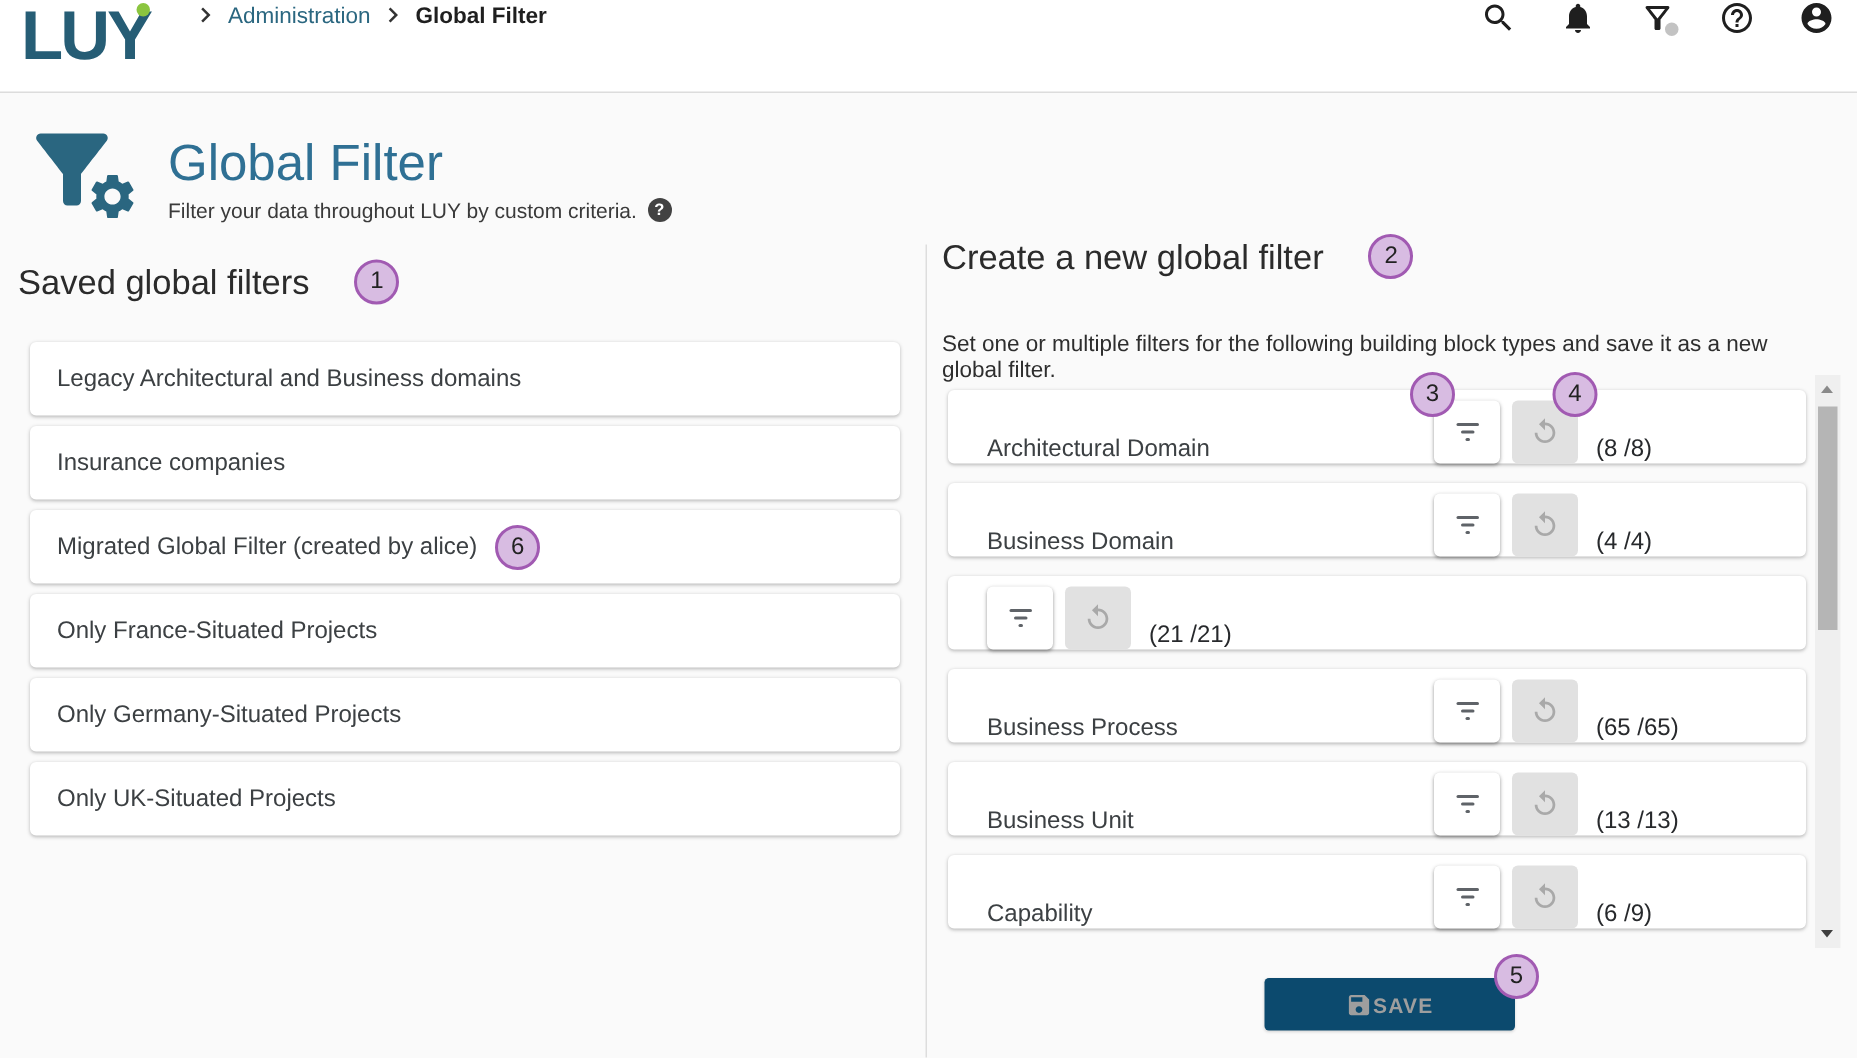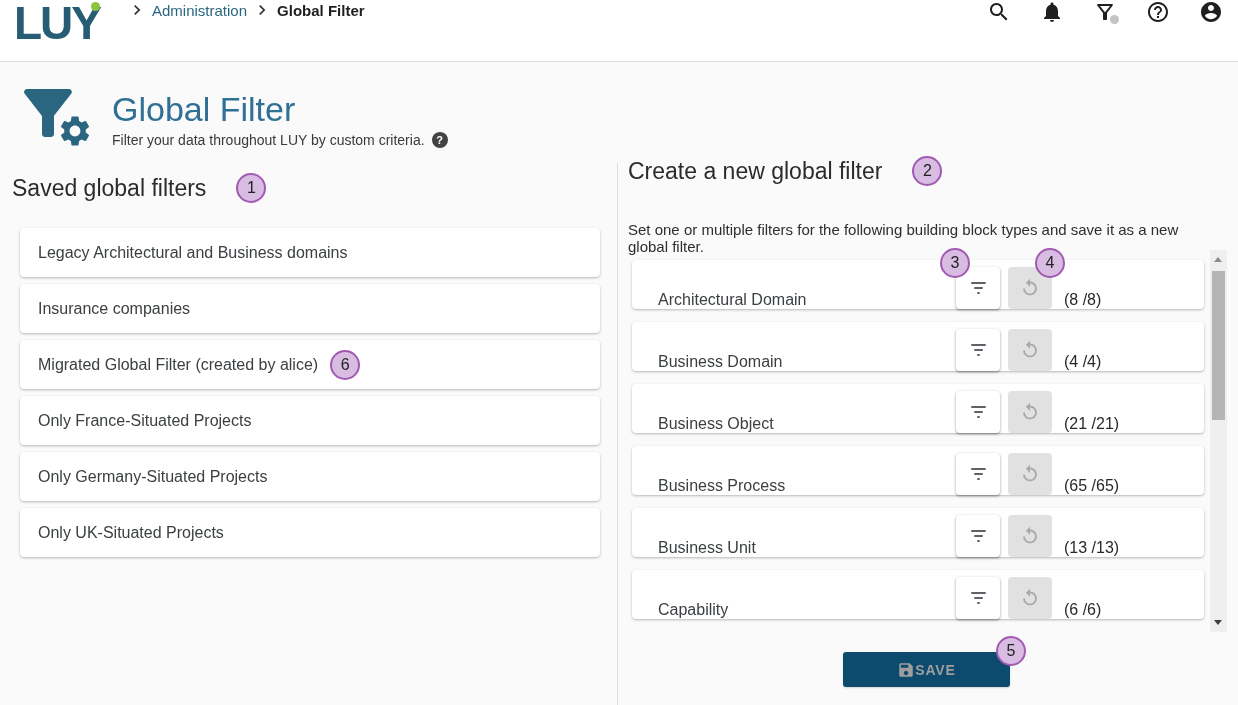--- a/index.html
+++ b/index.html
@@ -248,21 +248,20 @@
       </button>
       <button class="undo-btn" disabled="">
         <svg viewBox="0 0 24 24">
           <path d="M12 5V2L7.6 6.4 12 10.8V7c3.03 0 5.5 2.47 5.5 5.5S15.03 18 12 18s-5.5-2.47-5.5-5.5H4.5c0 4.14 3.36 7.5 7.5 7.5s7.5-3.36 7.5-7.5S16.14 5 12 5z"></path>
         </svg>
       </button>
       <span class="bbt-count">(4 /4)</span>
     </div>
 
     <div class="bbt-row">
-      <span class="bbt-label">Business Object</span>
       <button class="filter-btn">
         <span class="fl1"></span>
         <span class="fl2"></span>
         <span class="fl3"></span>
       </button>
       <button class="undo-btn" disabled="">
         <svg viewBox="0 0 24 24">
           <path d="M12 5V2L7.6 6.4 12 10.8V7c3.03 0 5.5 2.47 5.5 5.5S15.03 18 12 18s-5.5-2.47-5.5-5.5H4.5c0 4.14 3.36 7.5 7.5 7.5s7.5-3.36 7.5-7.5S16.14 5 12 5z"></path>
         </svg>
       </button>
@@ -304,21 +303,21 @@
       <button class="filter-btn">
         <span class="fl1"></span>
         <span class="fl2"></span>
         <span class="fl3"></span>
       </button>
       <button class="undo-btn" disabled="">
         <svg viewBox="0 0 24 24">
           <path d="M12 5V2L7.6 6.4 12 10.8V7c3.03 0 5.5 2.47 5.5 5.5S15.03 18 12 18s-5.5-2.47-5.5-5.5H4.5c0 4.14 3.36 7.5 7.5 7.5s7.5-3.36 7.5-7.5S16.14 5 12 5z"></path>
         </svg>
       </button>
-      <span class="bbt-count">(6 /6)</span>
+      <span class="bbt-count">(6 /9)</span>
     </div>
   </div>
 
 <span class="badge badge-abs badge-3">3</span>
 <span class="badge badge-abs badge-4">4</span>
 
 <div class="scrollbar">
   <span class="sb-up"></span>
   <span class="sb-thumb"></span>
   <span class="sb-down"></span>

